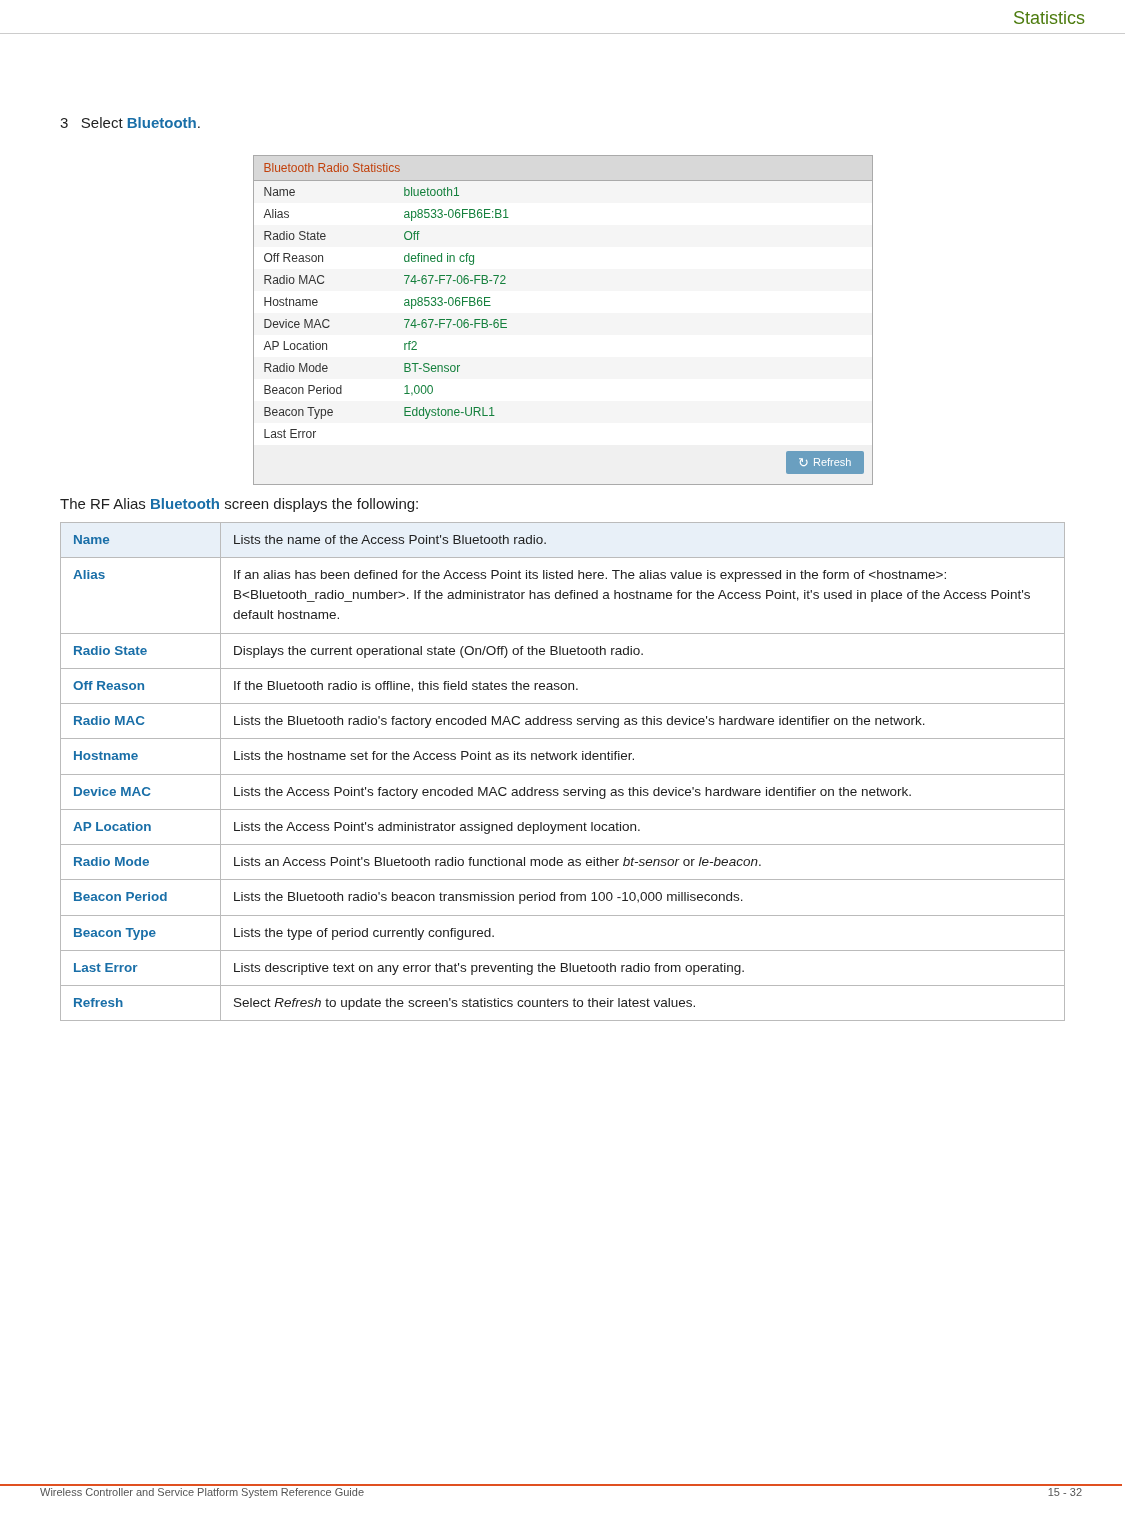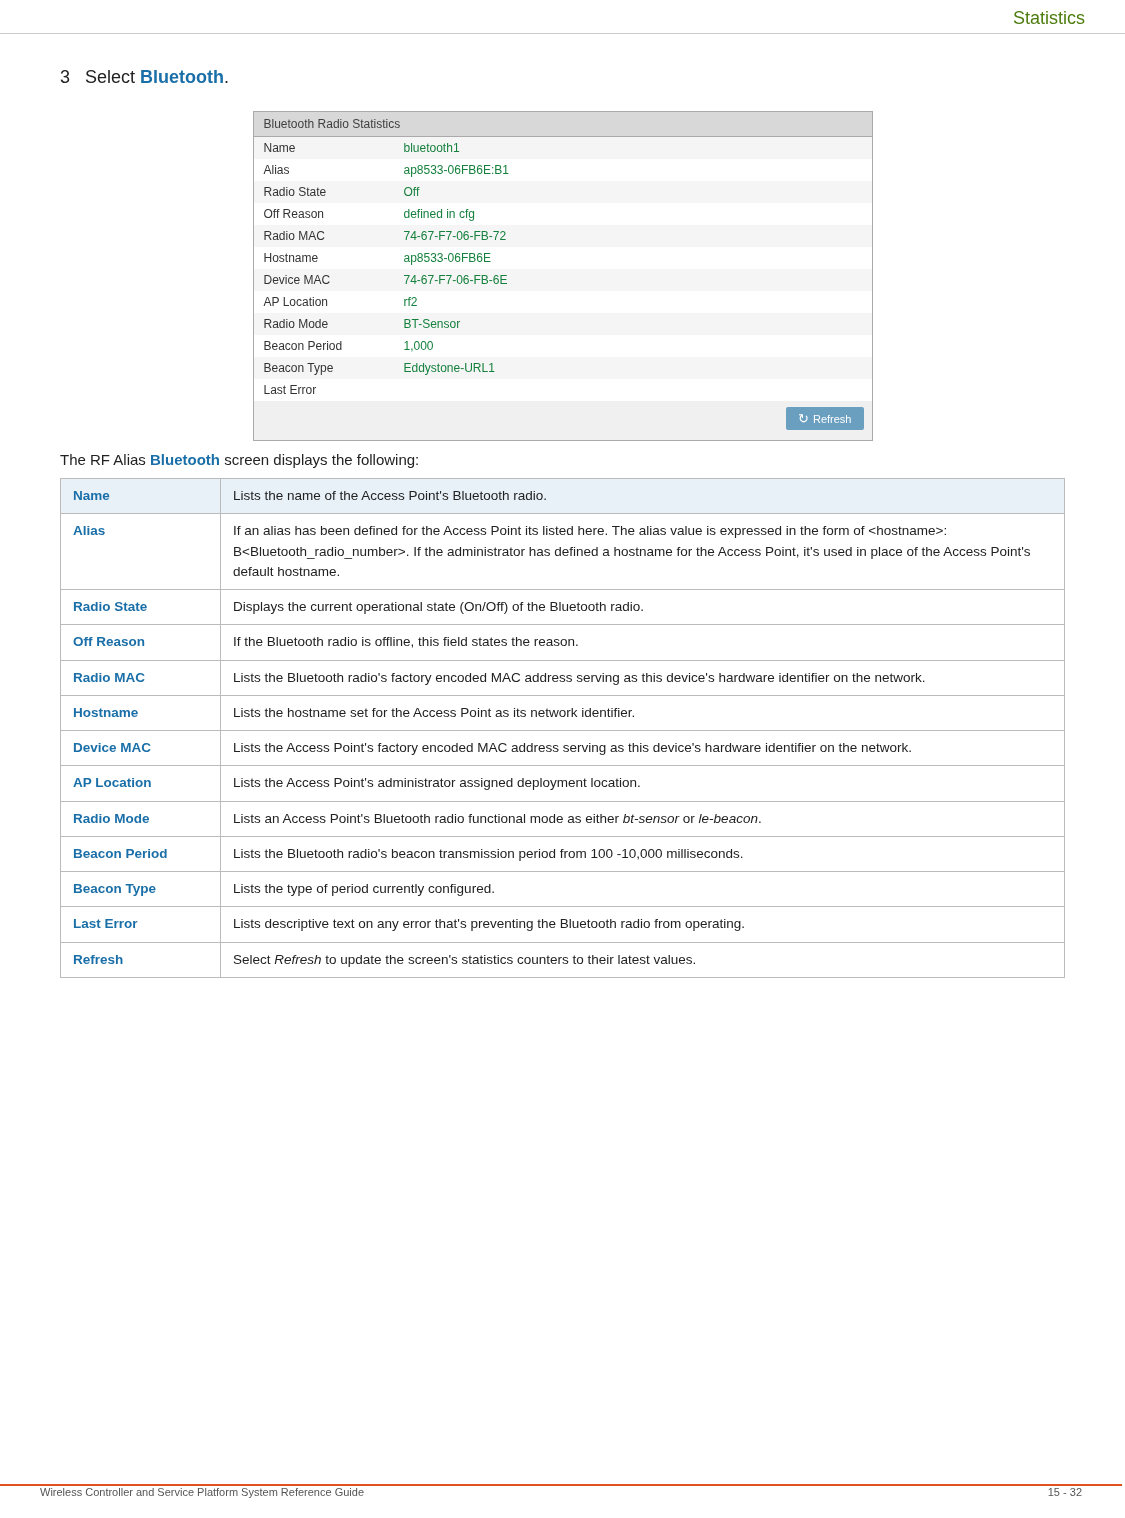--- a/index.html
+++ b/index.html
@@ -16,23 +16,24 @@
       text-align: right;
       padding: 8px 40px 4px 40px;
       font-size: 18px;
       color: #4d7c0f;
       border-bottom: 1px solid #ccc;
     }
     .page-content {
       padding: 30px 60px 60px 60px;
     }
     .step-line {
-      font-size: 18px;
+      font-size: 15px;
       margin-bottom: 20px;
       line-height: 1.5;
+      margin-top: 48px;
     }
     .step-line .bluetooth-link {
       color: #1a6fa8;
       font-weight: bold;
     }
     .screenshot-box {
       border: 1px solid #aaa;
       background: #f0f0f0;
       margin: 0 auto 10px auto;
       width: 620px;
@@ -43,21 +44,21 @@
       border-bottom: 1px solid #aaa;
       padding: 5px 10px;
       font-size: 12px;
       color: #333;
       display: flex;
       align-items: center;
       gap: 6px;
     }
     .screenshot-title-bar span {
       font-size: 12px;
-      color: #404040;
+      color: #c2410c;
     }
     .stats-table {
       width: 100%;
       border-collapse: collapse;
       background: #fff;
       font-size: 12px;
     }
     .stats-table tr td {
       padding: 4px 10px;
       border: none;

